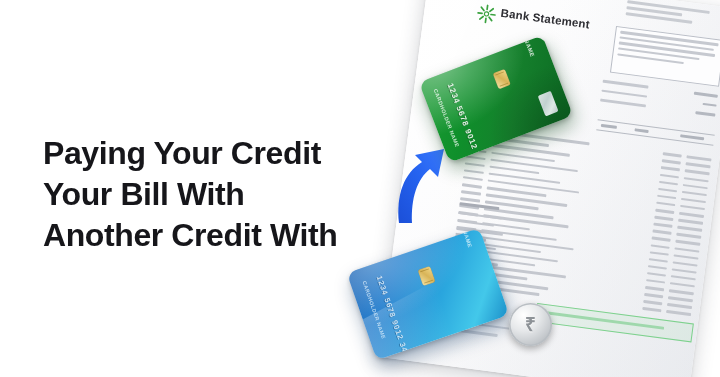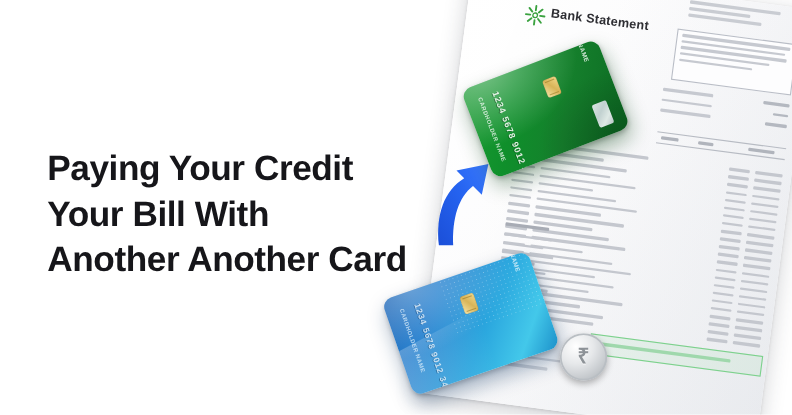--- a/index.html
+++ b/index.html
@@ -135,21 +135,21 @@
              text-shadow:0 1px 0 rgba(255,255,255,.75);}
 </style>
 </head>
 <body>
 
 <div id="stage">
 
   <div class="headline">
     <span class="ln">Paying Your Credit</span>
     <span class="ln">Your Bill With</span>
-    <span class="ln">Another Another Card</span>
+    <span class="ln">Another Credit With</span>
   </div>
 
   <div class="paper-wrap">
     <div class="paper"></div>
     <div class="paper-sheen"></div>
 
     <svg class="st-logo" viewBox="0 0 40 40">
       <g fill="#3aa23f">
         <circle cx="20" cy="20" r="5.4"></circle>
         <g stroke="#3aa23f" stroke-width="3.4" stroke-linecap="round">

